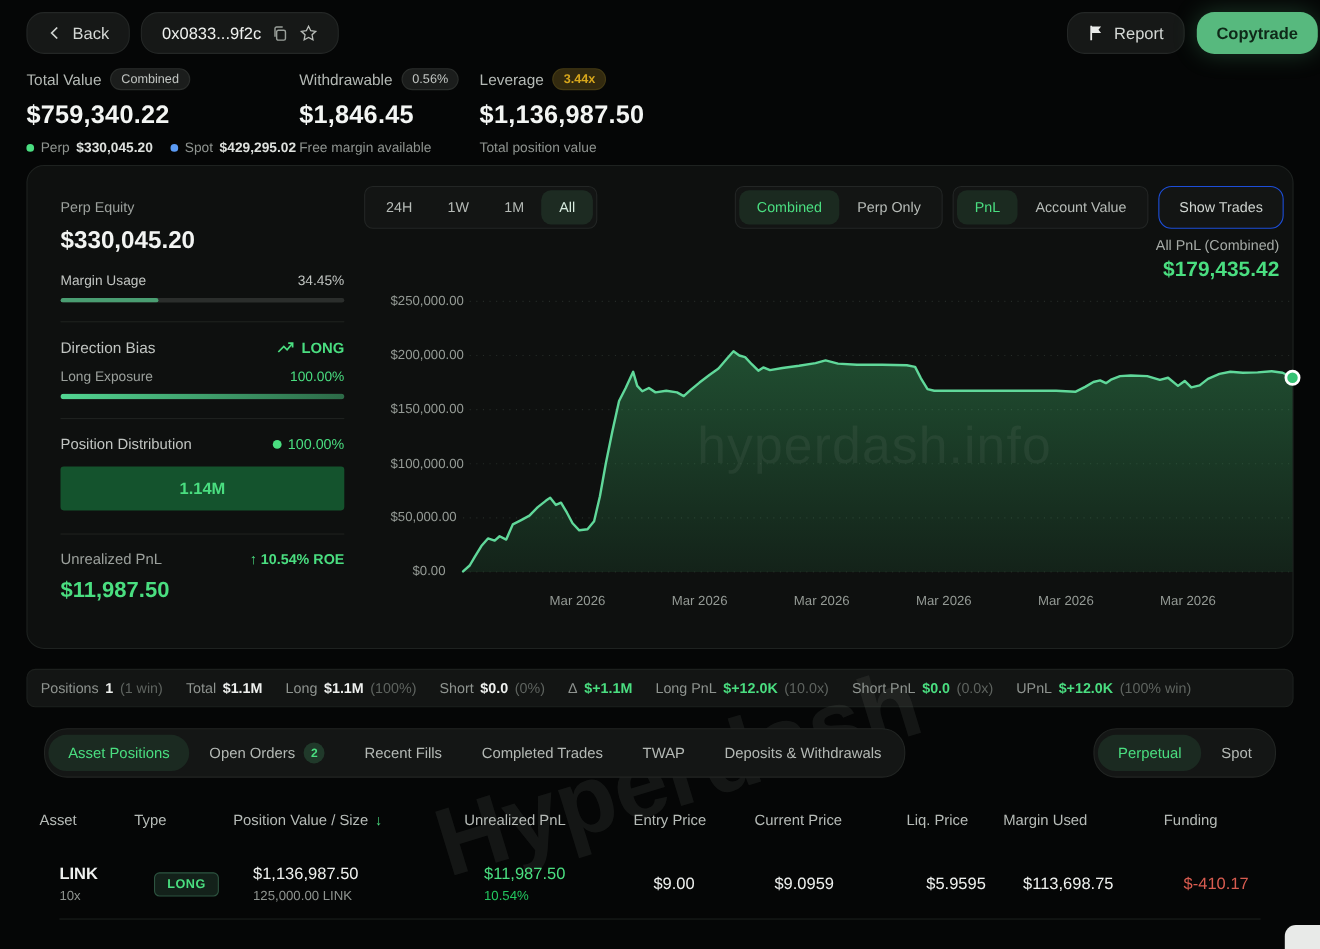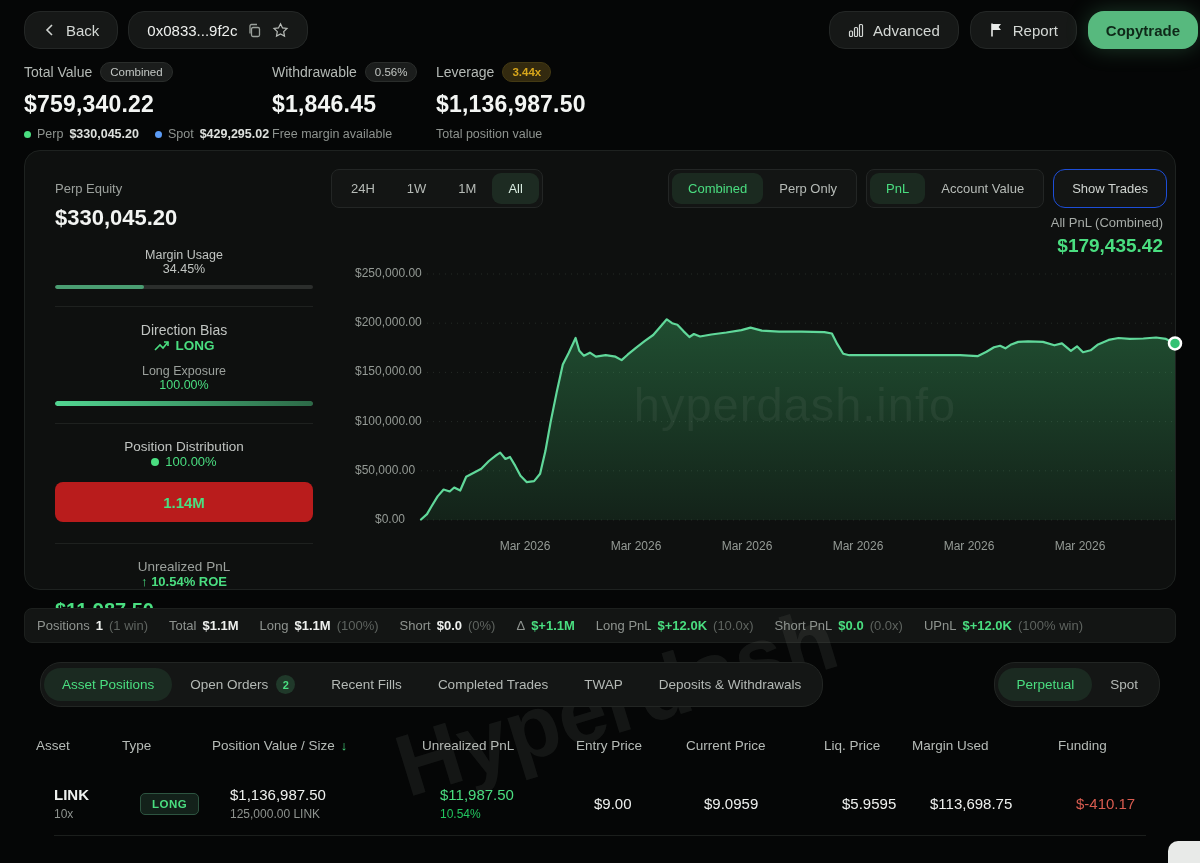--- a/index.html
+++ b/index.html
@@ -35,29 +35,29 @@
   .support-link { margin-top:8px; font-size:13.5px; color:#4ade80; cursor:pointer; }
 
   
   .main-panel { position:absolute; top:150px; left:24px; width:1152px; height:440px;
                 background:#0e100f; border:1px solid #1e2220; border-radius:16px; }
 
   
   .sidebar { position:absolute; left:30px; top:30px; width:258px; }
   .sb-label { font-size:13px; color:#9ba09c; }
   .sb-big { margin-top:9px; font-size:22px; font-weight:600; color:#f2f4f2; }
-  .sb-row { display:flex; justify-content:space-between; align-items:center;flex-direction:column; }
+  .sb-row { display:flex; justify-content:space-between; align-items:center; }
   .sb-small { font-size:12.5px; color:#c0c4c1; }
   .track { margin-top:9px; height:4px; border-radius:3px; background:#2b2e2c; overflow:hidden; }
   .fill-green { height:100%; border-radius:3px; background:#4a9e72; }
   .fill-grad { height:100%; border-radius:3px; background:linear-gradient(90deg,#52d692,#2c6a47); }
   .divider { border:none; border-top:1px solid #1e211f; margin:17px 0 15px 0; }
   .green { color:#4ade80; }
   .bias-val { font-size:13.5px; font-weight:700; display:flex; align-items:center; gap:6px; }
-  .dist-box { margin-top:13px; height:40px; border-radius:8px; background:#b91c1c;
+  .dist-box { margin-top:13px; height:40px; border-radius:3px; background:#14532d;
               display:flex; align-items:center; justify-content:center;
               font-size:15px; font-weight:600; color:#4ade80; }
   .upnl-val { margin-top:10px; font-size:20px; font-weight:600; color:#4ade80; }
   .roe { font-size:13px; font-weight:600; }
 
   
   .controls-row { position:absolute; left:306px; top:18px; right:8px; display:flex; align-items:center; }
   .pillgroup { display:inline-flex; align-items:center; background:#131514; border:1px solid #232625;
                border-radius:8px; padding:3px; }
   .pill { background:transparent; border:none; color:#b6bbb7; font-size:13px; padding:8px 16px;
@@ -142,28 +142,20 @@
       <svg class="icon-svg" width="15" height="15" viewBox="0 0 15 15">
           <rect x="4.5" y="4.5" width="8" height="9" rx="1.5" fill="none" stroke="#9aa09b" stroke-width="1.3"></rect>
           <path d="M3 10.5 V3 a1.5 1.5 0 0 1 1.5-1.5 H10" fill="none" stroke="#9aa09b" stroke-width="1.3"></path>
         </svg>
       <svg class="icon-svg" width="17" height="17" viewBox="0 0 17 17">
           <path d="M8.5 1.8 l2 4.1 4.5.6 -3.3 3.1.8 4.5 -4-2.1 -4 2.1.8-4.5 -3.3-3.1 4.5-.6z" fill="none" stroke="#b9bdb9" stroke-width="1.2"></path>
         </svg>
     </div>
     <div class="right-head">
       <button class="btn">
-        <svg class="icon-svg" width="16" height="15" viewBox="0 0 16 15">
-            <rect x="1.5" y="8" width="3" height="5.5" rx="1" fill="none" stroke="#d4d8d5" stroke-width="1.2"></rect>
-            <rect x="6.5" y="4.5" width="3" height="9" rx="1" fill="none" stroke="#d4d8d5" stroke-width="1.2"></rect>
-            <rect x="11.5" y="1.5" width="3" height="12" rx="1" fill="none" stroke="#d4d8d5" stroke-width="1.2"></rect>
-          </svg>
-        <span>Advanced</span>
-      </button>
-      <button class="btn">
         <svg class="icon-svg" width="15" height="16" viewBox="0 0 15 16">
             <path d="M3 1.5 v13" stroke="#e9ebe9" stroke-width="1.6"></path>
             <path d="M3 2 h9 l-2.4 3 2.4 3 H3 z" fill="#e9ebe9"></path>
           </svg>
         <span>Report</span>
       </button>
       <button class="btn copytrade">
         <span>Copytrade</span>
       </button>
     </div>

